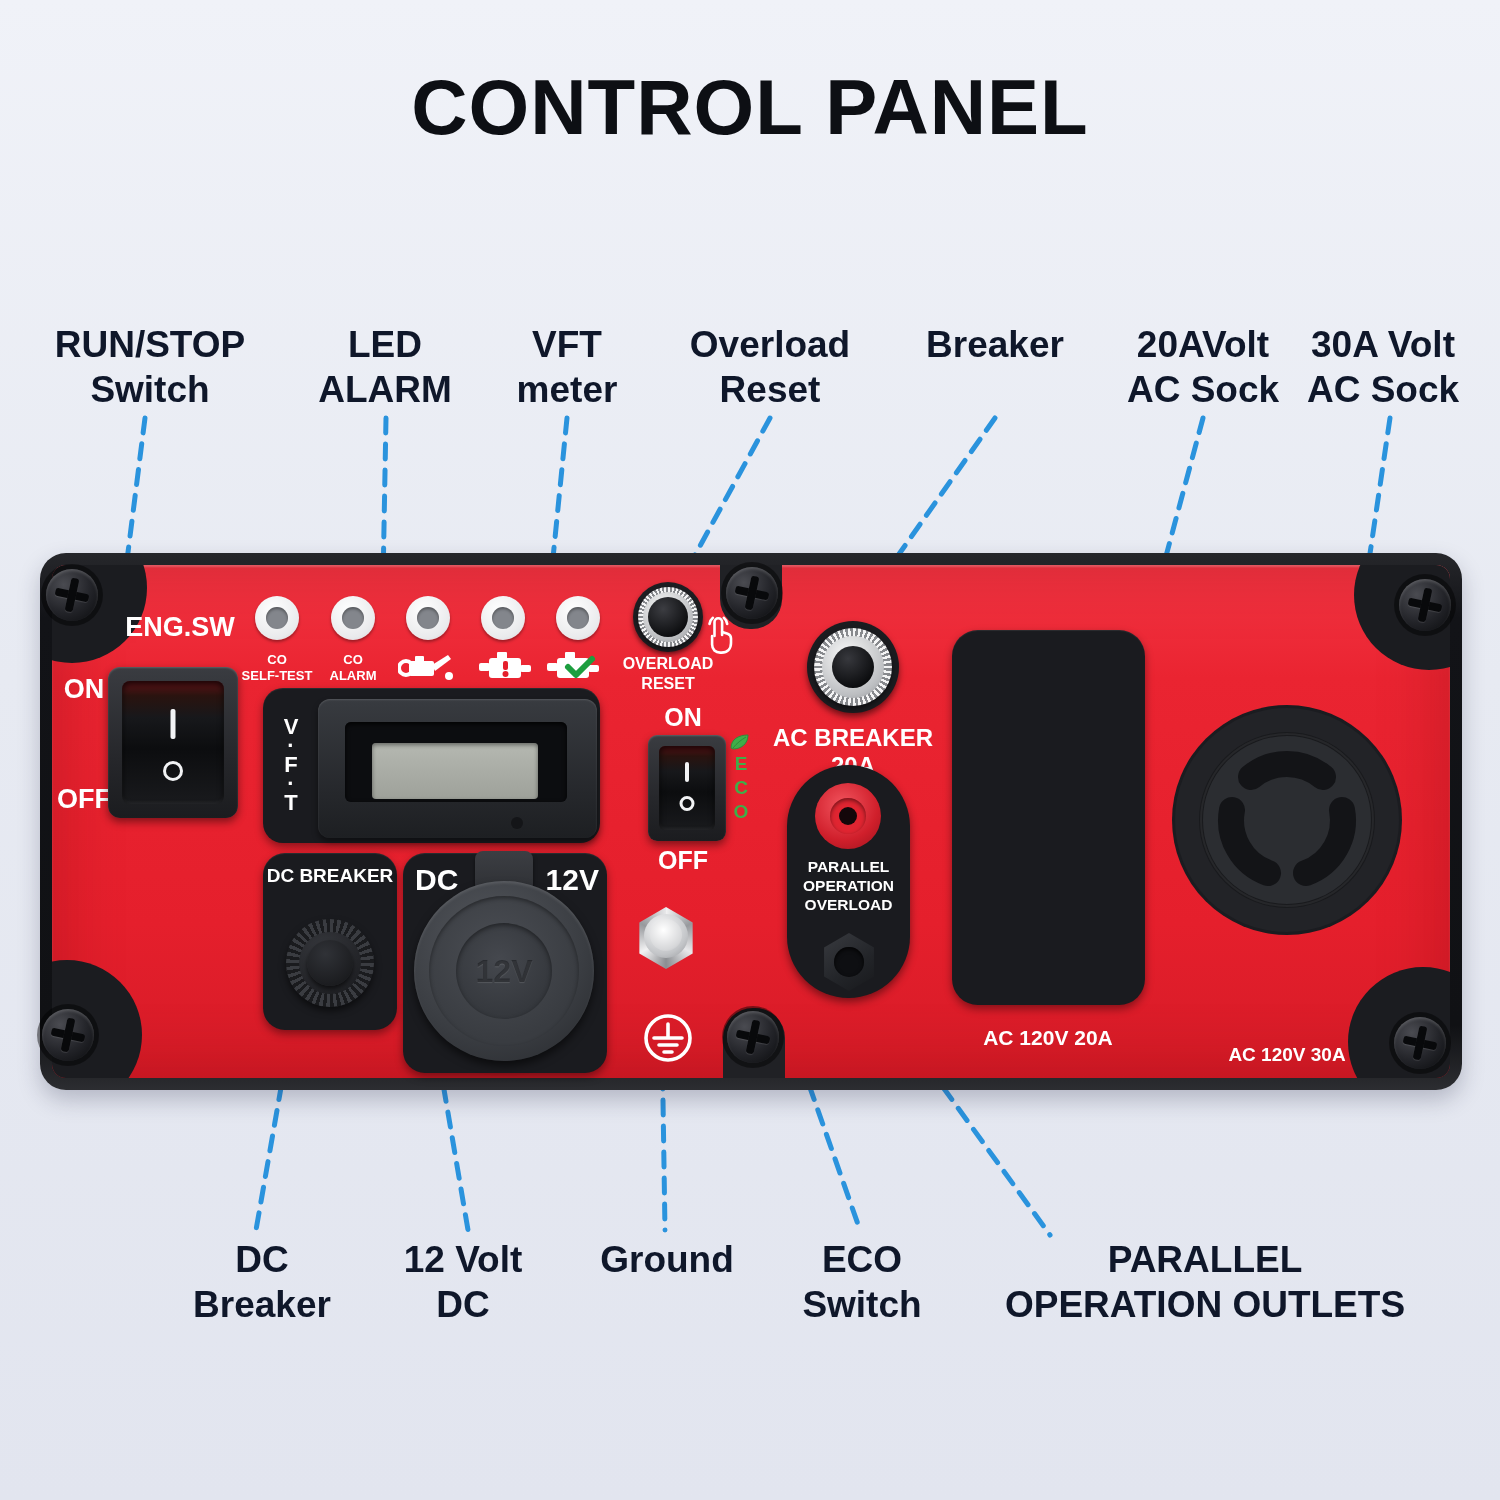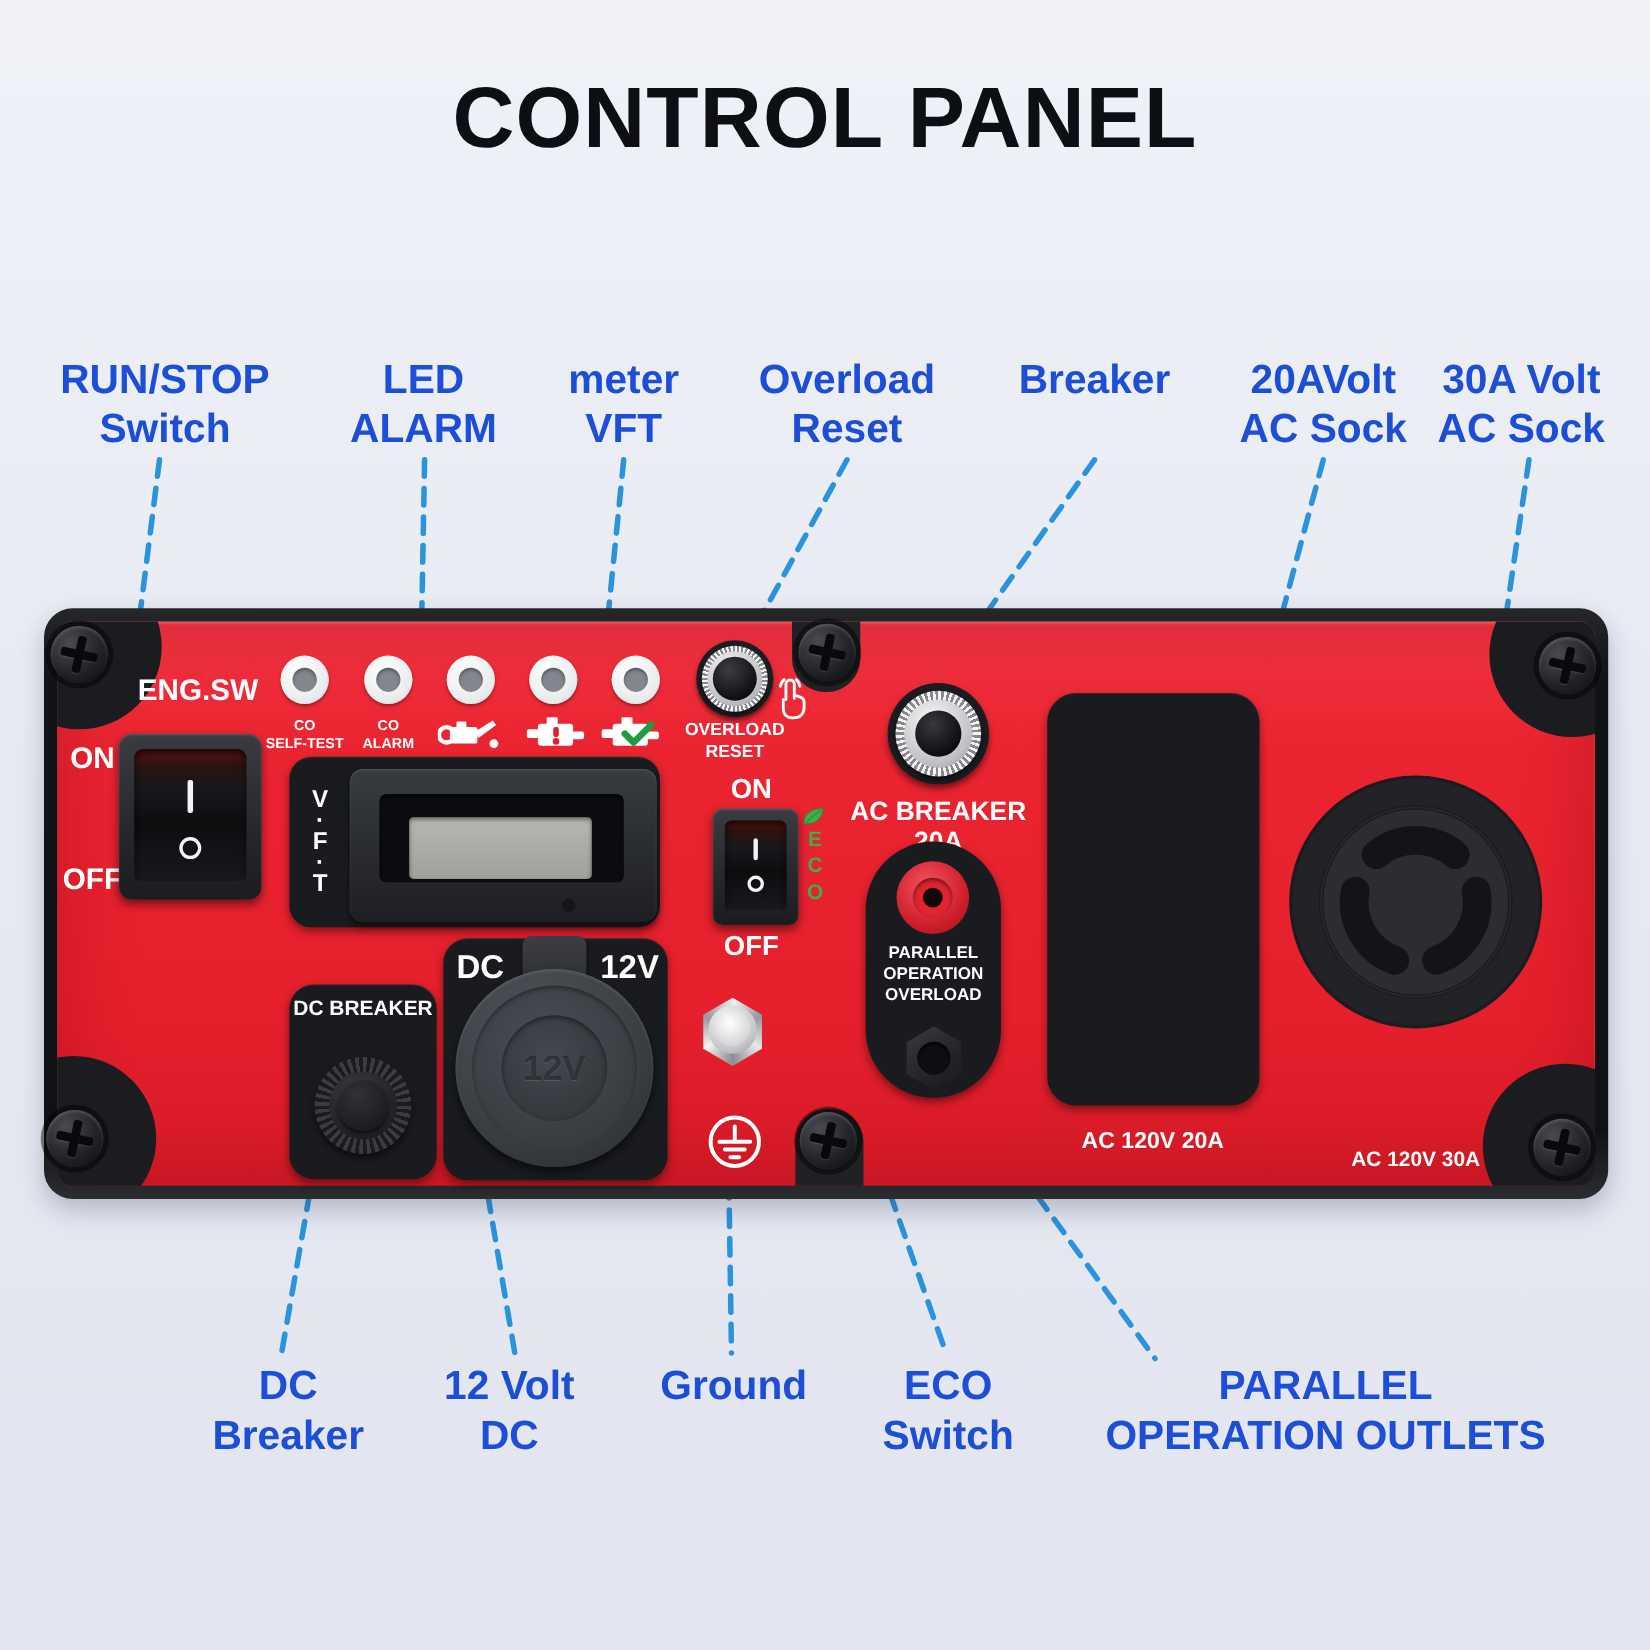--- a/index.html
+++ b/index.html
@@ -6,21 +6,21 @@
   html,body { width:1500px; height:1500px; }
   body {
     font-family:"Liberation Sans", sans-serif;
     background:linear-gradient(180deg,#f0f2f8 0%,#e7eaf2 45%,#e2e5ef 100%);
     position:relative; overflow:hidden;
   }
   .abs { position:absolute; }
   
   .title { left:0; top:62px; width:1500px; text-align:center;
     font-size:78px; font-weight:bold; color:#0d0f14; letter-spacing:1px; }
-  .callout { width:230px; text-align:center; color:#1d4ed8; font-weight:bold;
+  .callout { width:230px; text-align:center; color:#0f172a; font-weight:bold;
     font-size:37px; line-height:45px; }
   .callout.wide { width:480px; }
   
   #leaders { left:0; top:0; pointer-events:none; }
   
   .panel-frame { left:40px; top:553px; width:1422px; height:537px;
     background:linear-gradient(180deg,#26272b,#121317 12%,#101114 88%,#2c2d31);
     border-radius:26px; box-shadow:0 10px 22px rgba(40,45,70,.25); }
   .panel-face { left:52px; top:565px; width:1398px; height:513px;
     background:linear-gradient(180deg,#f43543 0%,#ea2431 22%,#e51f2c 70%,#d61b27 100%);
@@ -75,22 +75,22 @@
 
 <div class="abs callout" style="left:35px;top:322px">
   <div>RUN/STOP</div>
   <div>Switch</div>
 </div>
 <div class="abs callout" style="left:270px;top:322px">
   <div>LED</div>
   <div>ALARM</div>
 </div>
 <div class="abs callout" style="left:452px;top:322px">
+  <div>VFT</div>
   <div>meter</div>
-  <div>VFT</div>
 </div>
 <div class="abs callout" style="left:655px;top:322px">
   <div>Overload</div>
   <div>Reset</div>
 </div>
 <div class="abs callout" style="left:880px;top:322px">
   <div>Breaker</div>
 </div>
 <div class="abs callout" style="left:1088px;top:322px">
   <div>20AVolt</div>
@@ -335,21 +335,21 @@
   <circle cx="118" cy="118" r="86" fill="#2b2d31" stroke="#191a1d" stroke-width="4"></circle>
   <g stroke="#131417" stroke-width="26" fill="none" stroke-linecap="round">
     <path d="M82,75 A56,56 0 0 1 154,75"></path>
     <path d="M173,108 A56,56 0 0 1 137,171"></path>
     <path d="M99,171 A56,56 0 0 1 63,108"></path>
   </g>
   <circle cx="118" cy="118" r="86" fill="none" stroke="rgba(255,255,255,0.06)" stroke-width="2"></circle>
 </svg>
 <div class="abs ptext" style="left:1187px;top:1044px;width:200px;font-size:19px">AC 120V 30A</div>
 
-<div class="abs module" style="left:263px;top:895px;width:134px;height:177px;border-radius:22px">
+<div class="abs module" style="left:263px;top:853px;width:134px;height:177px;border-radius:22px">
   <div class="abs ptext" style="left:3px;top:12px;width:128px;font-size:19px">DC BREAKER</div>
   <div class="ring knurl-dark" style="left:23px;top:66px;width:88px;height:88px">
     <div class="ring" style="left:13px;top:13px;width:62px;height:62px;background:radial-gradient(circle at 40% 32%,#393b40,#212226 70%,#17181b)"></div>
     <div class="ring" style="left:21px;top:21px;width:46px;height:46px;background:radial-gradient(circle at 40% 30%,#303237,#1b1c1f 75%);box-shadow:0 3px 4px rgba(0,0,0,.6)"></div>
   </div>
 </div>
 
 <div class="abs module" style="left:403px;top:853px;width:204px;height:220px;border-radius:22px">
   <div class="abs ptext" style="left:12px;top:10px;width:60px;font-size:30px;text-align:left">DC</div>
   <div class="abs ptext" style="left:136px;top:10px;width:60px;font-size:30px;text-align:right">12V</div>

